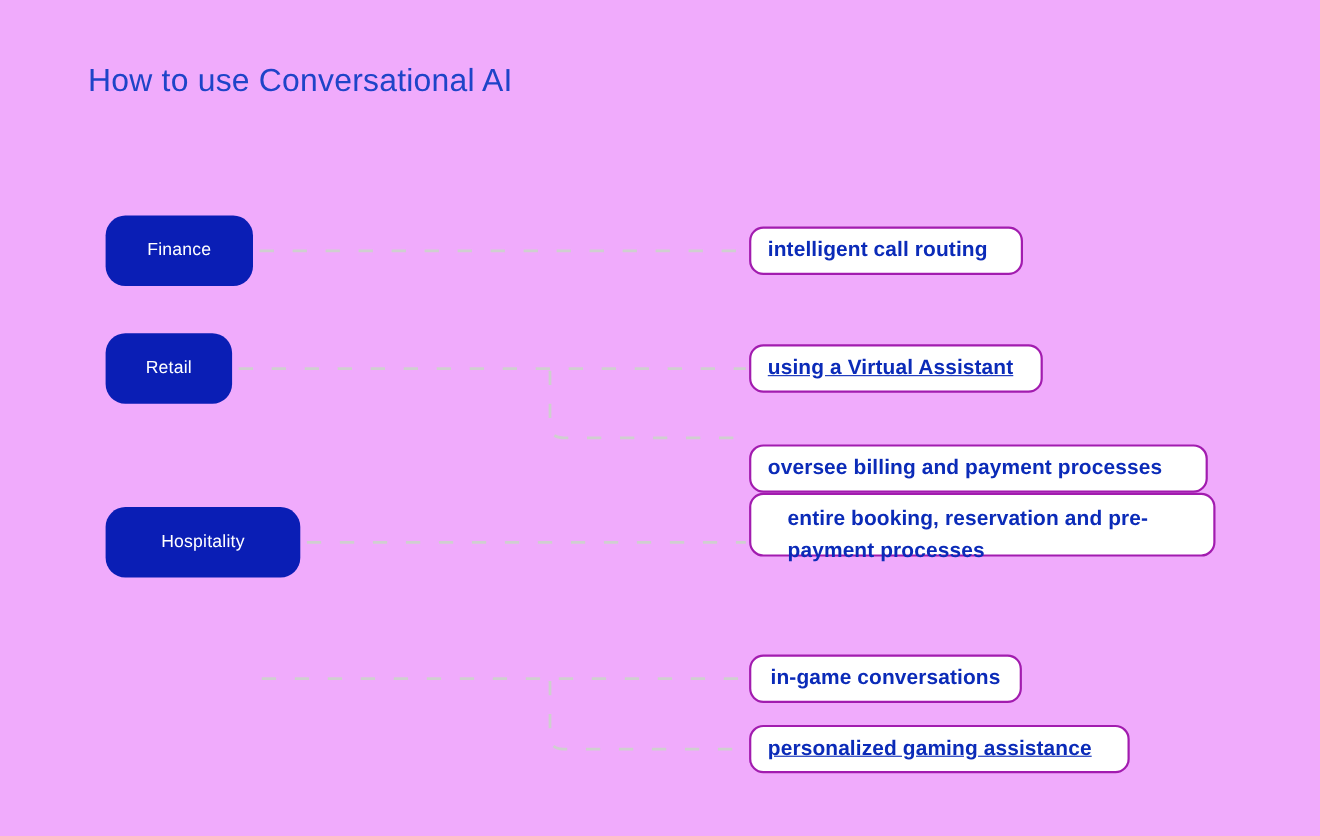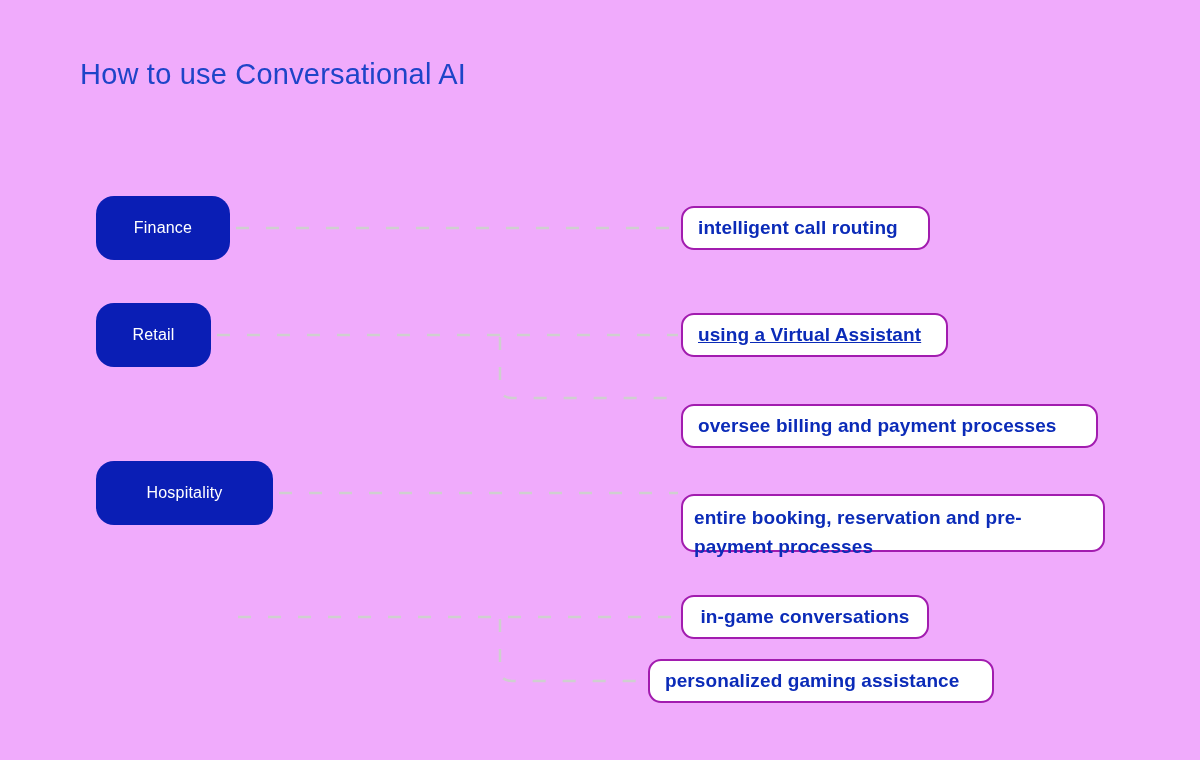--- a/index.html
+++ b/index.html
@@ -62,24 +62,24 @@
     box-sizing: border-box;
     padding: 0 15px;
     height: 44px;
     line-height: 40px;
     white-space: nowrap;
     letter-spacing: 0.1px;
   }
   .chip-routing   { left: 681px; top: 206px; min-width: 249px; }
   .chip-va        { left: 681px; top: 313px; min-width: 267px; text-decoration: underline; }
   .chip-billing   { left: 681px; top: 376px; min-width: 417px; margin-top: 28px; }
-  .chip-booking   { left: 681px; top: 494px; width: 424px; height: 58px;
-                    white-space: normal; line-height: 29px; padding: 7px 11px; }
+  .chip-booking   { left: 681px; top: 448px; width: 424px; height: 58px;
+                    white-space: normal; line-height: 29px; padding: 7px 33px; }
   .chip-ingame    { left: 681px; top: 595px; min-width: 248px; text-align: center; }
-  .chip-personal  { left: 648px; top: 659px; min-width: 346px; }
+  .chip-personal  { left: 681px; top: 659px; min-width: 346px; text-decoration: underline; }
 </style>
 </head>
 <body>
 
 <div class="canvas">
 
   <svg class="connector-layer" width="1200" height="760" viewBox="0 0 1200 760" fill="none">
     <path d="M236,228 L678,228" stroke="#cfcfcf" stroke-width="2.5" stroke-dasharray="13 17"></path>
     <path d="M217,335 L678,335" stroke="#cfcfcf" stroke-width="2.5" stroke-dasharray="13 17"></path>
     <path d="M500,337 L500,386 Q500,398 512,398 L678,398" stroke="#cfcfcf" stroke-width="2.5" stroke-dasharray="13 17"></path>

